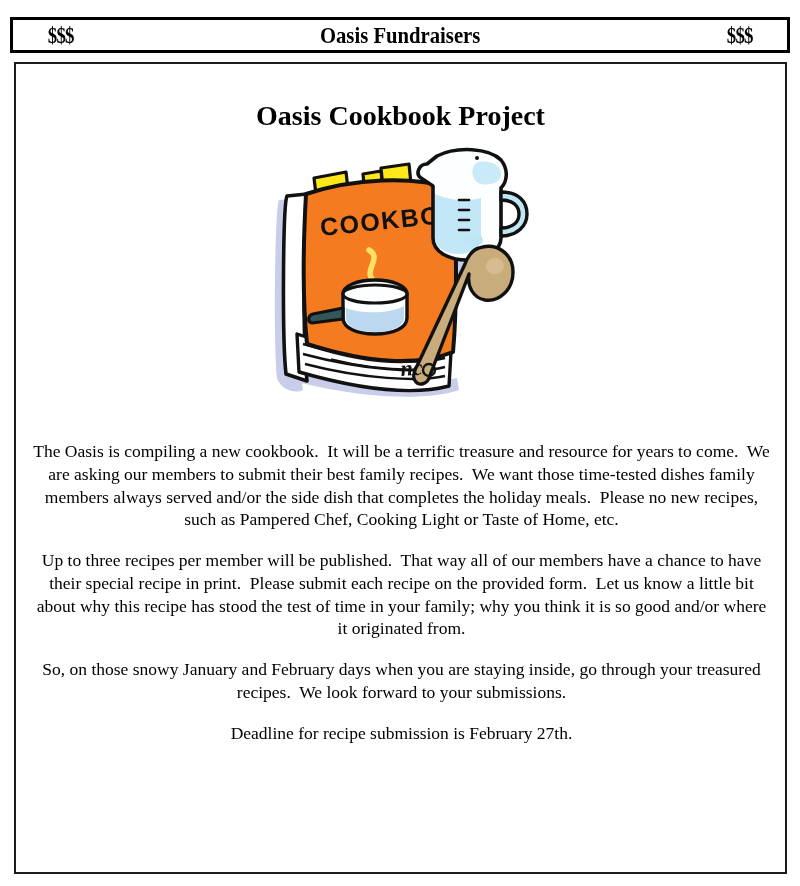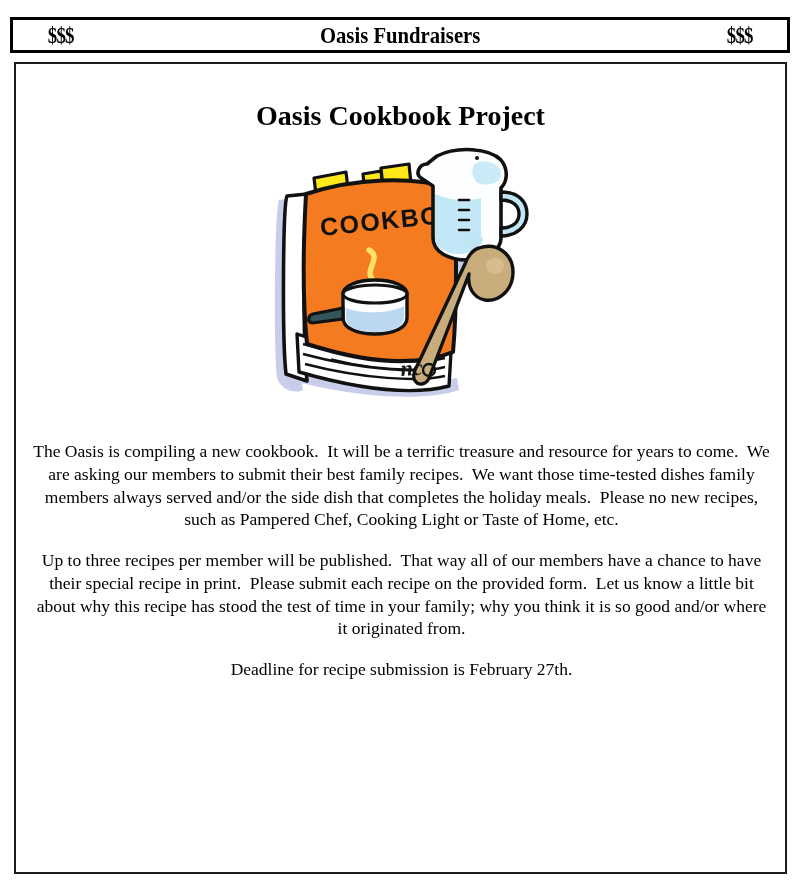--- a/index.html
+++ b/index.html
@@ -188,16 +188,17 @@
       <g>
         <text x="150" y="238" transform="rotate(-4 150 238)" font-family="'Liberation Serif','DejaVu Serif',serif" font-size="22" font-style="italic" font-weight="bold" fill="#111111">nc</text>
         <circle cx="178" cy="232" r="6" fill="none" stroke="#111111" stroke-width="2.4"></circle>
       </g>
     </svg>
   </div>
 
   <div class="body-copy">
     <p>The Oasis is compiling a new cookbook.  It will be a terrific treasure and resource for years to come.  We are asking our members to submit their best family recipes.  We want those time-tested dishes family members always served and/or the side dish that completes the holiday meals.  Please no new recipes, such as Pampered Chef, Cooking Light or Taste of Home, etc.</p>
     <p>Up to three recipes per member will be published.  That way all of our members have a chance to have their special recipe in print.  Please submit each recipe on the provided form.  Let us know a little bit about why this recipe has stood the test of time in your family; why you think it is so good and/or where it originated from.</p>
+    <p>So, on those snowy January and February days when you are staying inside, go through your treasured recipes.  We look forward to your submissions.</p>
     <p class="tight">Deadline for recipe submission is February 27th.</p>
   </div>
 
 </div>
 
 </body></html>

